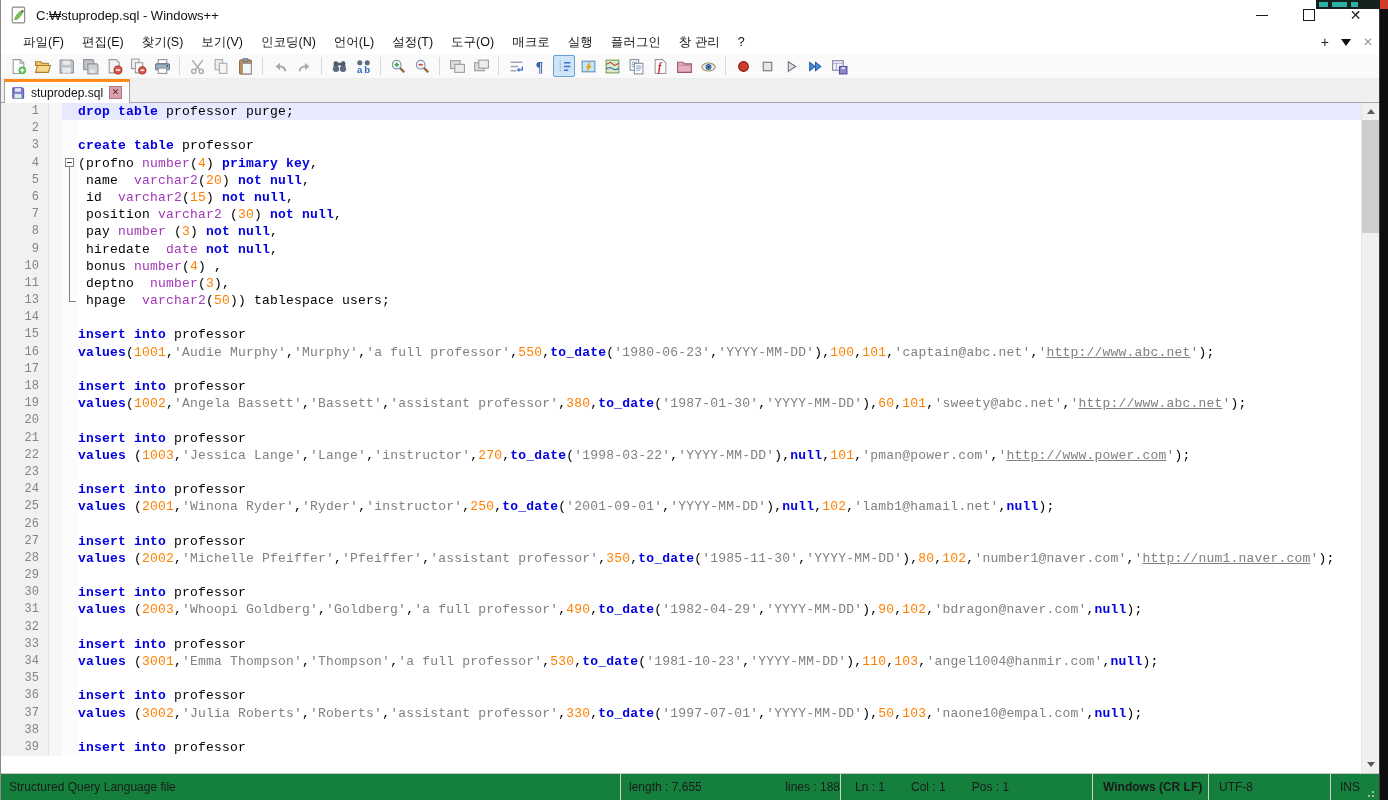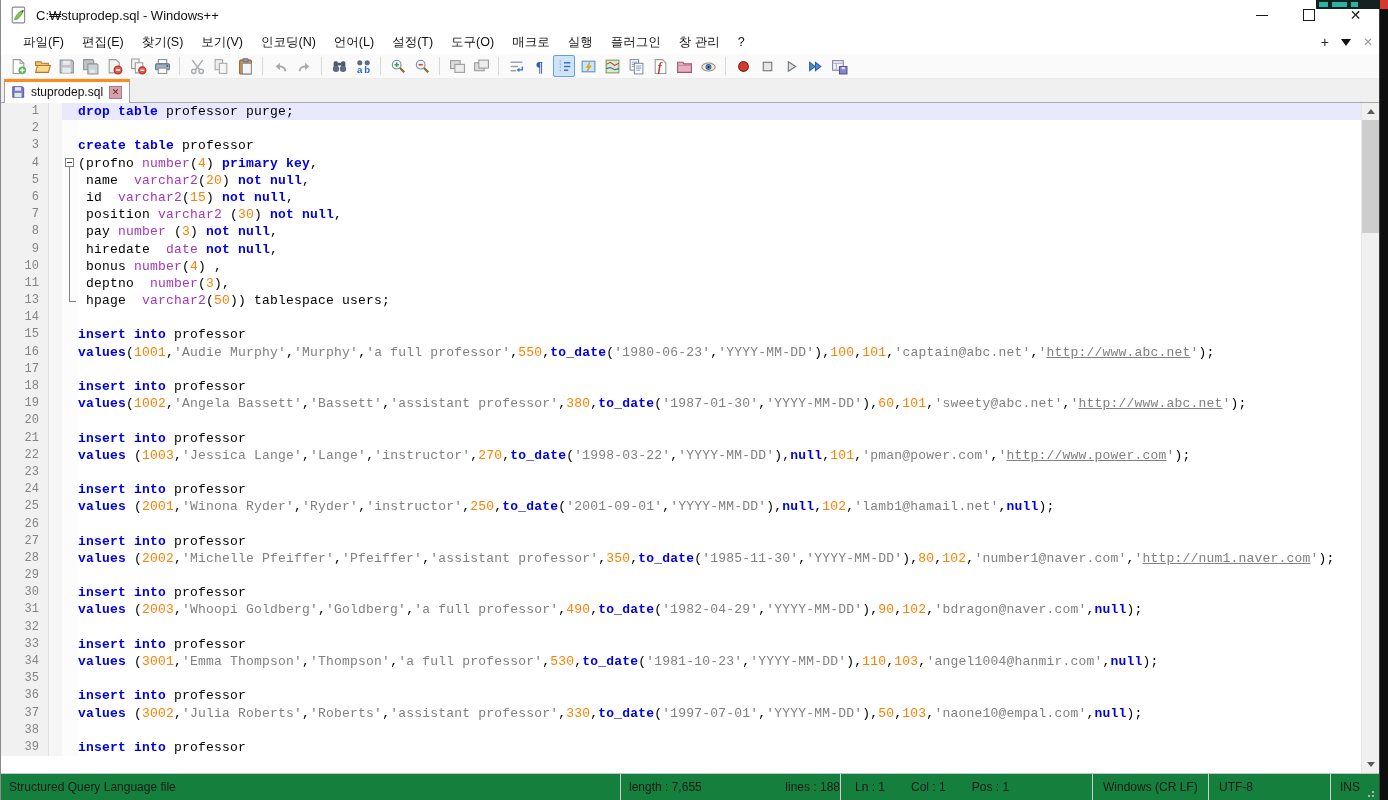--- a/index.html
+++ b/index.html
@@ -32,21 +32,21 @@
   .mr-x{font-size:12px;color:#9a9a9a;line-height:1;}
 
   
   .toolbar{position:absolute;left:0;top:54px;right:0;height:25px;background:#FAFAFA;display:flex;align-items:center;padding-left:5px;border-bottom:1px solid #ECECEC;box-sizing:border-box;}
   .tbi{width:22px;height:22px;display:flex;align-items:center;justify-content:center;margin:0 1px;border-radius:2px;box-sizing:border-box;}
   .tbi svg{width:17px;height:17px;display:block;}
   .tbi.pressed{background:#CFE4F7;border:1px solid #66A0D8;}
   .tsep{width:1px;height:18px;background:#D8D8D8;margin:0 5px;flex:0 0 1px;}
 
   
-  .tabbar{position:absolute;left:0;top:79px;right:0;height:24px;background:#F0F0F0;border-bottom:1px solid #A8A8A8;box-sizing:border-box;display:flex;align-items:center;}
+  .tabbar{position:absolute;left:0;top:79px;right:0;height:24px;background:#F0F0F0;border-bottom:1px solid #A8A8A8;box-sizing:border-box;display:flex;align-items:flex-start;}
   .tab{height:24px;margin-left:3px;background:#fff;border:1px solid #A0A0A0;border-bottom:none;border-top:3px solid #FF8C1A;display:flex;align-items:center;gap:6px;padding:0 7px 0 6px;box-sizing:border-box;position:relative;z-index:2;}
   .tab-label{font-size:12px;color:#101010;}
   .tab-save svg{width:14px;height:14px;display:block;}
   .tab-close{width:13px;height:13px;background:#D8A2AC;border:1px solid #B07884;color:#5E2430;font-size:9px;font-weight:bold;line-height:11px;text-align:center;box-sizing:border-box;}
 
   
   .editor{position:absolute;left:0;top:103px;width:1360px;height:670px;background:#fff;overflow:hidden;
           font-family:"Liberation Mono","DejaVu Sans Mono",monospace;}
   .row{display:flex;height:17.2px;line-height:17.2px;white-space:pre;}
   .ln{flex:0 0 48px;width:48px;background:#F1F1F1;color:#848484;font-size:12px;text-align:right;padding-right:9px;box-sizing:border-box;border-right:1px solid #E2E2E2;}
@@ -76,21 +76,21 @@
   .tri-up{width:0;height:0;border-left:4px solid transparent;border-right:4px solid transparent;border-bottom:5px solid #5a5a5a;}
   .tri-down{width:0;height:0;border-left:4px solid transparent;border-right:4px solid transparent;border-top:5px solid #5a5a5a;}
   .vs-thumb{position:absolute;left:0;top:17px;width:17px;height:113px;background:#CDCDCD;}
 
   
   .statusbar{position:absolute;left:0;top:773px;right:0;height:27px;background:#15803d;border-top:1px solid #C6C6C6;display:flex;box-sizing:border-box;font-size:12px;color:#1a1a1a;}
   .sb-sec{display:flex;align-items:center;border-right:1px solid #CFCFCF;box-sizing:border-box;white-space:nowrap;overflow:hidden;}
   .sb1{width:620px;padding-left:8px;}
   .sb2{width:220px;padding-left:8px;gap:28px;justify-content:space-between;}
   .sb3{width:252px;padding-left:14px;gap:26px;}
-  .sb4{width:116px;padding-left:10px;}
+  .sb4{width:116px;padding-left:10px;font-weight:bold;}
   .sb5{width:122px;padding-left:10px;}
   .sb6{flex:1;padding-left:9px;border-right:none;position:relative;}
   .grip{position:absolute;right:2px;bottom:2px;width:10px;height:10px;
         background:radial-gradient(circle at 2px 8px,#b0b0b0 1px,transparent 1.4px),
                    radial-gradient(circle at 6px 8px,#b0b0b0 1px,transparent 1.4px),
                    radial-gradient(circle at 6px 4px,#b0b0b0 1px,transparent 1.4px);}
 </style>
 </head>
 <body>
 

